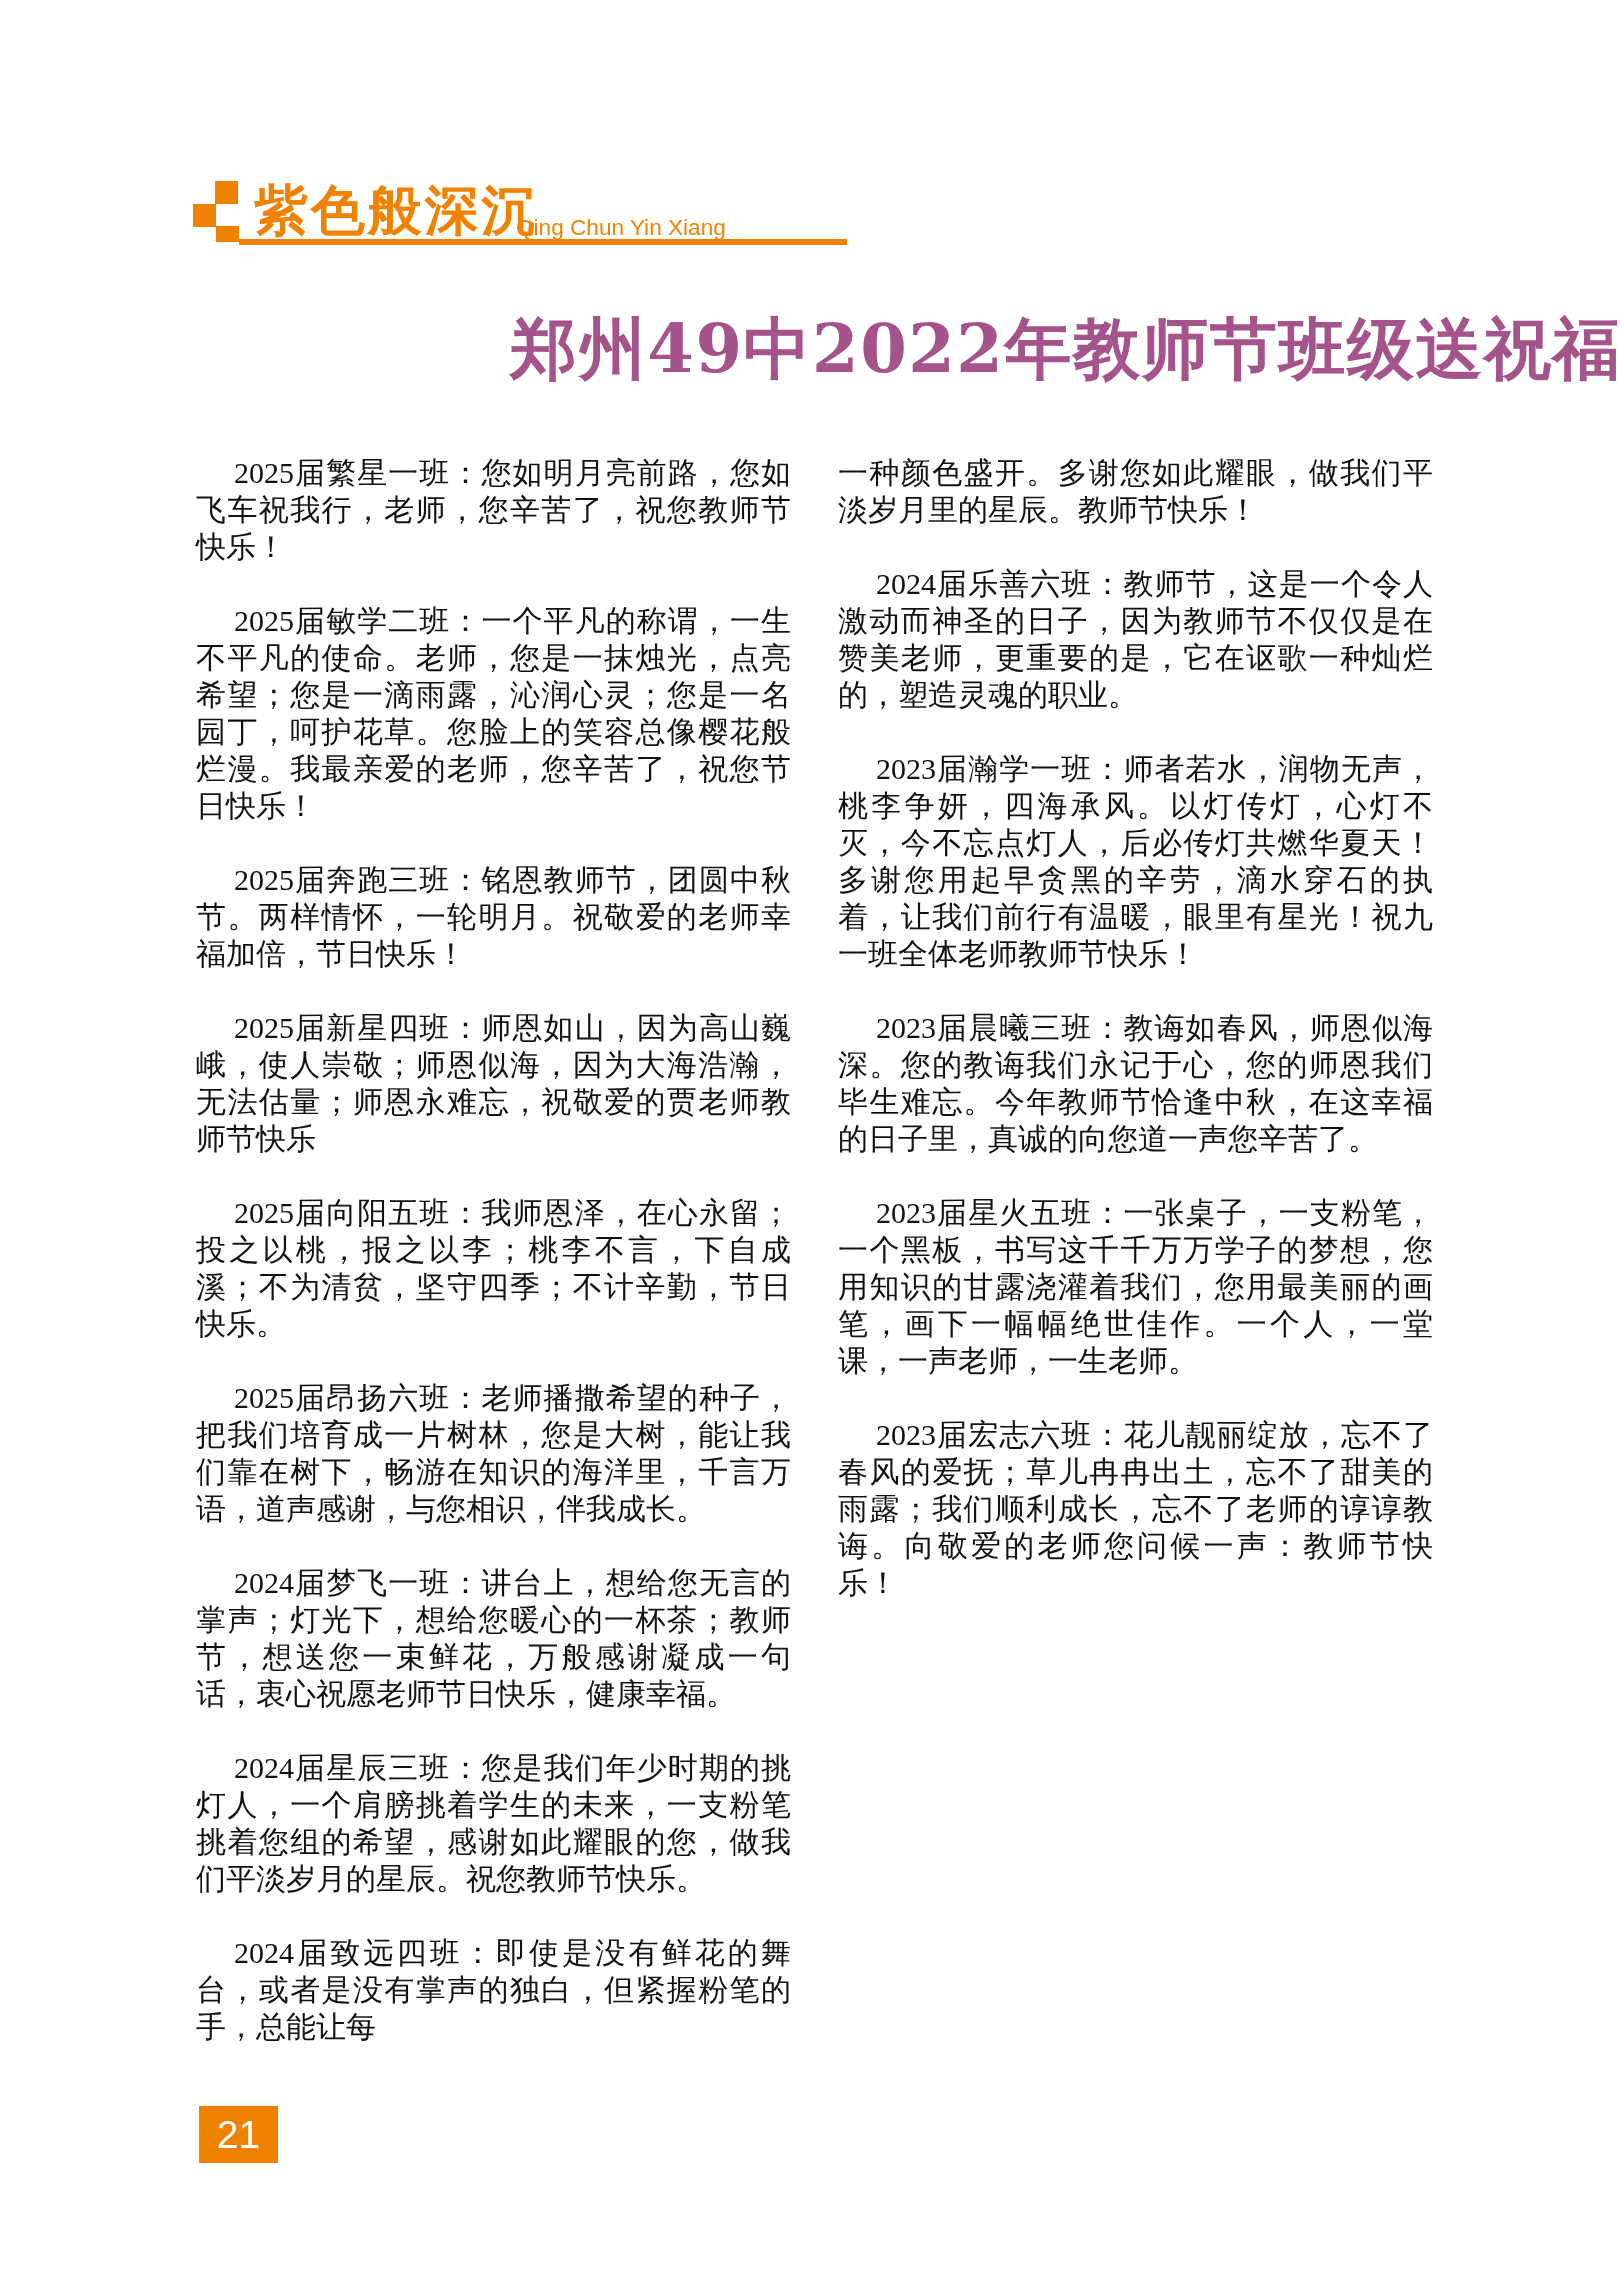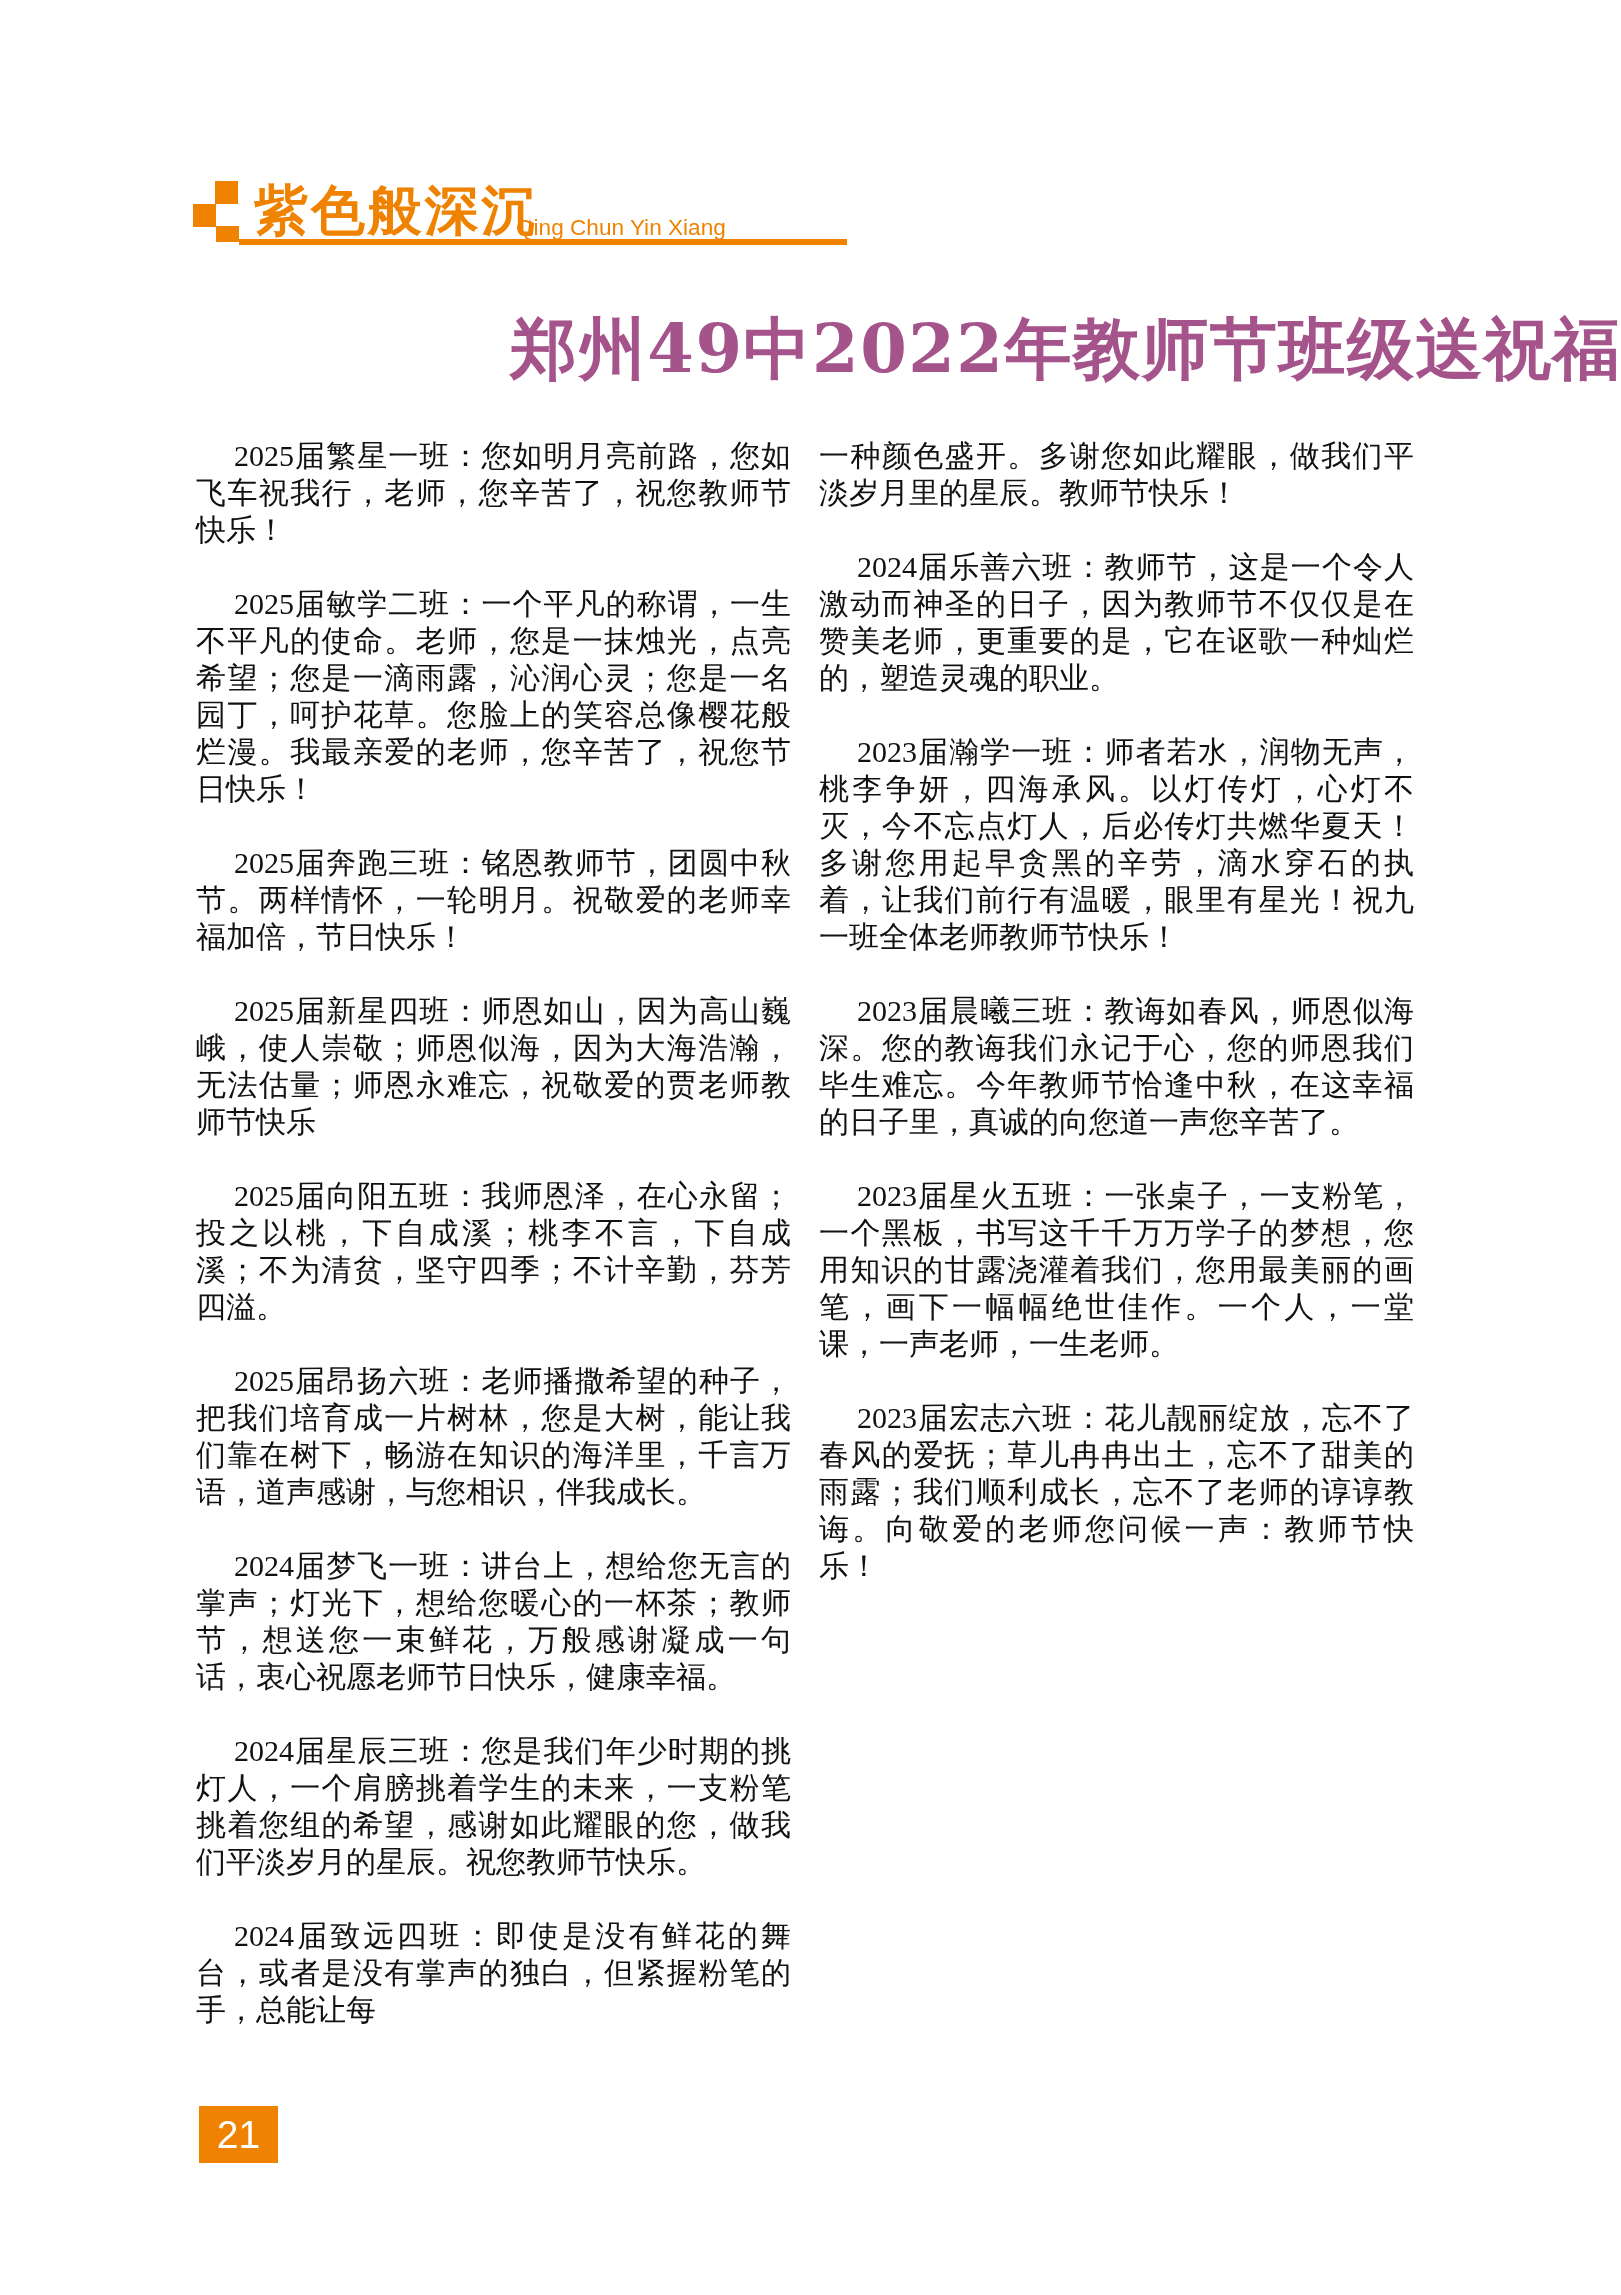--- a/index.html
+++ b/index.html
@@ -65,24 +65,24 @@
     font-size:67px;
     line-height:95px;
     color:var(--title-color);
     letter-spacing:1.5px;
     white-space:nowrap;
   }
 
   
   .content-columns{
     position:absolute;
-    left:196px;top:437px;
+    left:196px;top:454px;
     width:1234px;
     display:flex;
-    gap:28px;
+    gap:47px;
   }
   .text-column{
     width:595px;
     flex:0 0 595px;
     color:var(--ink);
   }
   .para{
     margin:0;
     font-size:30px;
     line-height:37px;
@@ -125,21 +125,21 @@
   </div>
 
   <div class="page-title">郑州49中2022年教师节班级送祝福</div>
 
   <div class="content-columns">
     <div class="text-column" id="left-column">
         <p class="para indent">2025届繁星一班：您如明月亮前路，您如飞车祝我行，老师，您辛苦了，祝您教师节快乐！</p>
         <p class="para indent">2025届敏学二班：一个平凡的称谓，一生不平凡的使命。老师，您是一抹烛光，点亮希望；您是一滴雨露，沁润心灵；您是一名园丁，呵护花草。您脸上的笑容总像樱花般烂漫。我最亲爱的老师，您辛苦了，祝您节日快乐！</p>
         <p class="para indent">2025届奔跑三班：铭恩教师节，团圆中秋节。两样情怀，一轮明月。祝敬爱的老师幸福加倍，节日快乐！</p>
         <p class="para indent">2025届新星四班：师恩如山，因为高山巍峨，使人崇敬；师恩似海，因为大海浩瀚，无法估量；师恩永难忘，祝敬爱的贾老师教师节快乐</p>
-        <p class="para indent">2025届向阳五班：我师恩泽，在心永留；投之以桃，下自成溪；桃李不言，下自成溪；不为清贫，坚守四季；不计辛勤，芬芳四溢。</p>
+        <p class="para indent">2025届向阳五班：我师恩泽，在心永留；投之以桃，报之以李；桃李不言，下自成溪；不为清贫，坚守四季；不计辛勤，节日快乐。</p>
         <p class="para indent">2025届昂扬六班：老师播撒希望的种子，把我们培育成一片树林，您是大树，能让我们靠在树下，畅游在知识的海洋里，千言万语，道声感谢，与您相识，伴我成长。</p>
         <p class="para indent">2024届梦飞一班：讲台上，想给您无言的掌声；灯光下，想给您暖心的一杯茶；教师节，想送您一束鲜花，万般感谢凝成一句话，衷心祝愿老师节日快乐，健康幸福。</p>
         <p class="para indent">2024届星辰三班：您是我们年少时期的挑灯人，一个肩膀挑着学生的未来，一支粉笔挑着您组的希望，感谢如此耀眼的您，做我们平淡岁月的星辰。祝您教师节快乐。</p>
         <p class="para indent">2024届致远四班：即使是没有鲜花的舞台，或者是没有掌声的独白，但紧握粉笔的手，总能让每</p>
       </div>
     <div class="text-column" id="right-column">
         <p class="para">一种颜色盛开。多谢您如此耀眼，做我们平淡岁月里的星辰。教师节快乐！</p>
         <p class="para indent">2024届乐善六班：教师节，这是一个令人激动而神圣的日子，因为教师节不仅仅是在赞美老师，更重要的是，它在讴歌一种灿烂的，塑造灵魂的职业。</p>
         <p class="para indent">2023届瀚学一班：师者若水，润物无声，桃李争妍，四海承风。以灯传灯，心灯不灭，今不忘点灯人，后必传灯共燃华夏天！多谢您用起早贪黑的辛劳，滴水穿石的执着，让我们前行有温暖，眼里有星光！祝九一班全体老师教师节快乐！</p>
         <p class="para indent">2023届晨曦三班：教诲如春风，师恩似海深。您的教诲我们永记于心，您的师恩我们毕生难忘。今年教师节恰逢中秋，在这幸福的日子里，真诚的向您道一声您辛苦了。</p>

